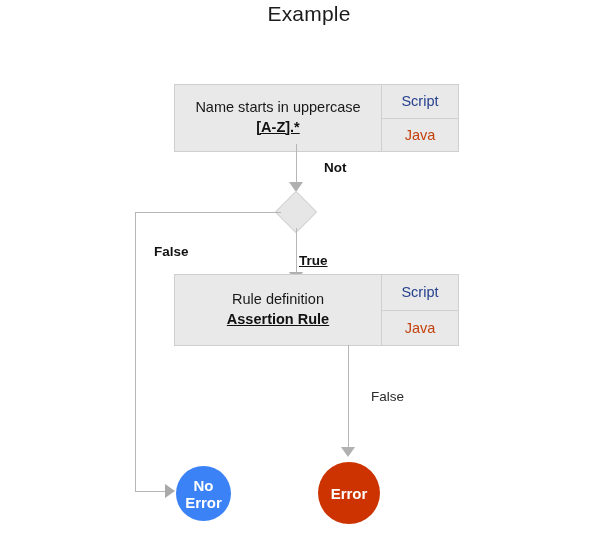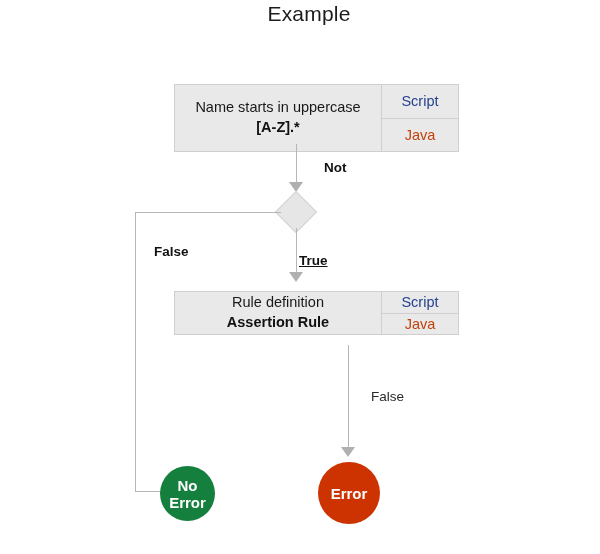--- a/index.html
+++ b/index.html
@@ -56,20 +56,21 @@
     color: #191919;
     line-height: 20px;
     white-space: nowrap;
   }
   .rule-value {
     font-size: 14.5px;
     font-weight: bold;
     color: #111111;
     line-height: 21px;
     white-space: nowrap;
+    text-decoration: underline;
   }
   .rule-side {
     flex: 1 1 auto;
     display: flex;
     flex-direction: column;
   }
   .side-cell {
     flex: 1 1 50%;
     display: flex;
     align-items: center;
@@ -178,36 +179,36 @@
   <div class="hline" style="left:135px; top:212px; width:146px;"></div>
   <div class="vline" style="left:135px; top:212px; height:279px;"></div>
   <div class="hline" style="left:135px; top:491px; width:32px;"></div>
   <div class="arrow-right" style="left:165px; top:484px;"></div>
   <div class="edge-label" style="left:110px; top:244px;">False</div>
 
   <div class="vline" style="left:296px; top:228px; height:47px;"></div>
   <div class="arrow-down" style="left:289px; top:272px;"></div>
   <div class="edge-label" style="left:255px; top:253px;text-decoration:underline;">True</div>
 
-  <div class="rule-box" style="left:174px; top:283px; width:285px; height:44px;">
+  <div class="rule-box" style="left:174px; top:266px; width:285px; height:72px;">
     <div class="rule-main">
       <div class="rule-title">Rule definition</div>
       <div class="rule-value">Assertion Rule</div>
     </div>
     <div class="rule-side">
       <div class="side-cell script">Script</div>
       <div class="side-cell lang">Java</div>
     </div>
   </div>
 
   <div class="vline" style="left:348px; top:345px; height:110px;"></div>
   <div class="arrow-down" style="left:341px; top:447px;"></div>
   <div class="edge-label plain" style="left:327px; top:389px;">False</div>
 
-  <div class="circle" style="left:160px; top:466px; width:55px; height:55px; background:#15803d;">
+  <div class="circle" style="left:176px; top:466px; width:55px; height:55px; background:#3b82f6;">
     <div>
       <span>No</span><br>
       <span>Error</span>
     </div>
   </div>
 
   <div class="circle" style="left:318px; top:462px; width:62px; height:62px; background:#cc3300;">
     <div>
       <span>Error</span>
     </div>

